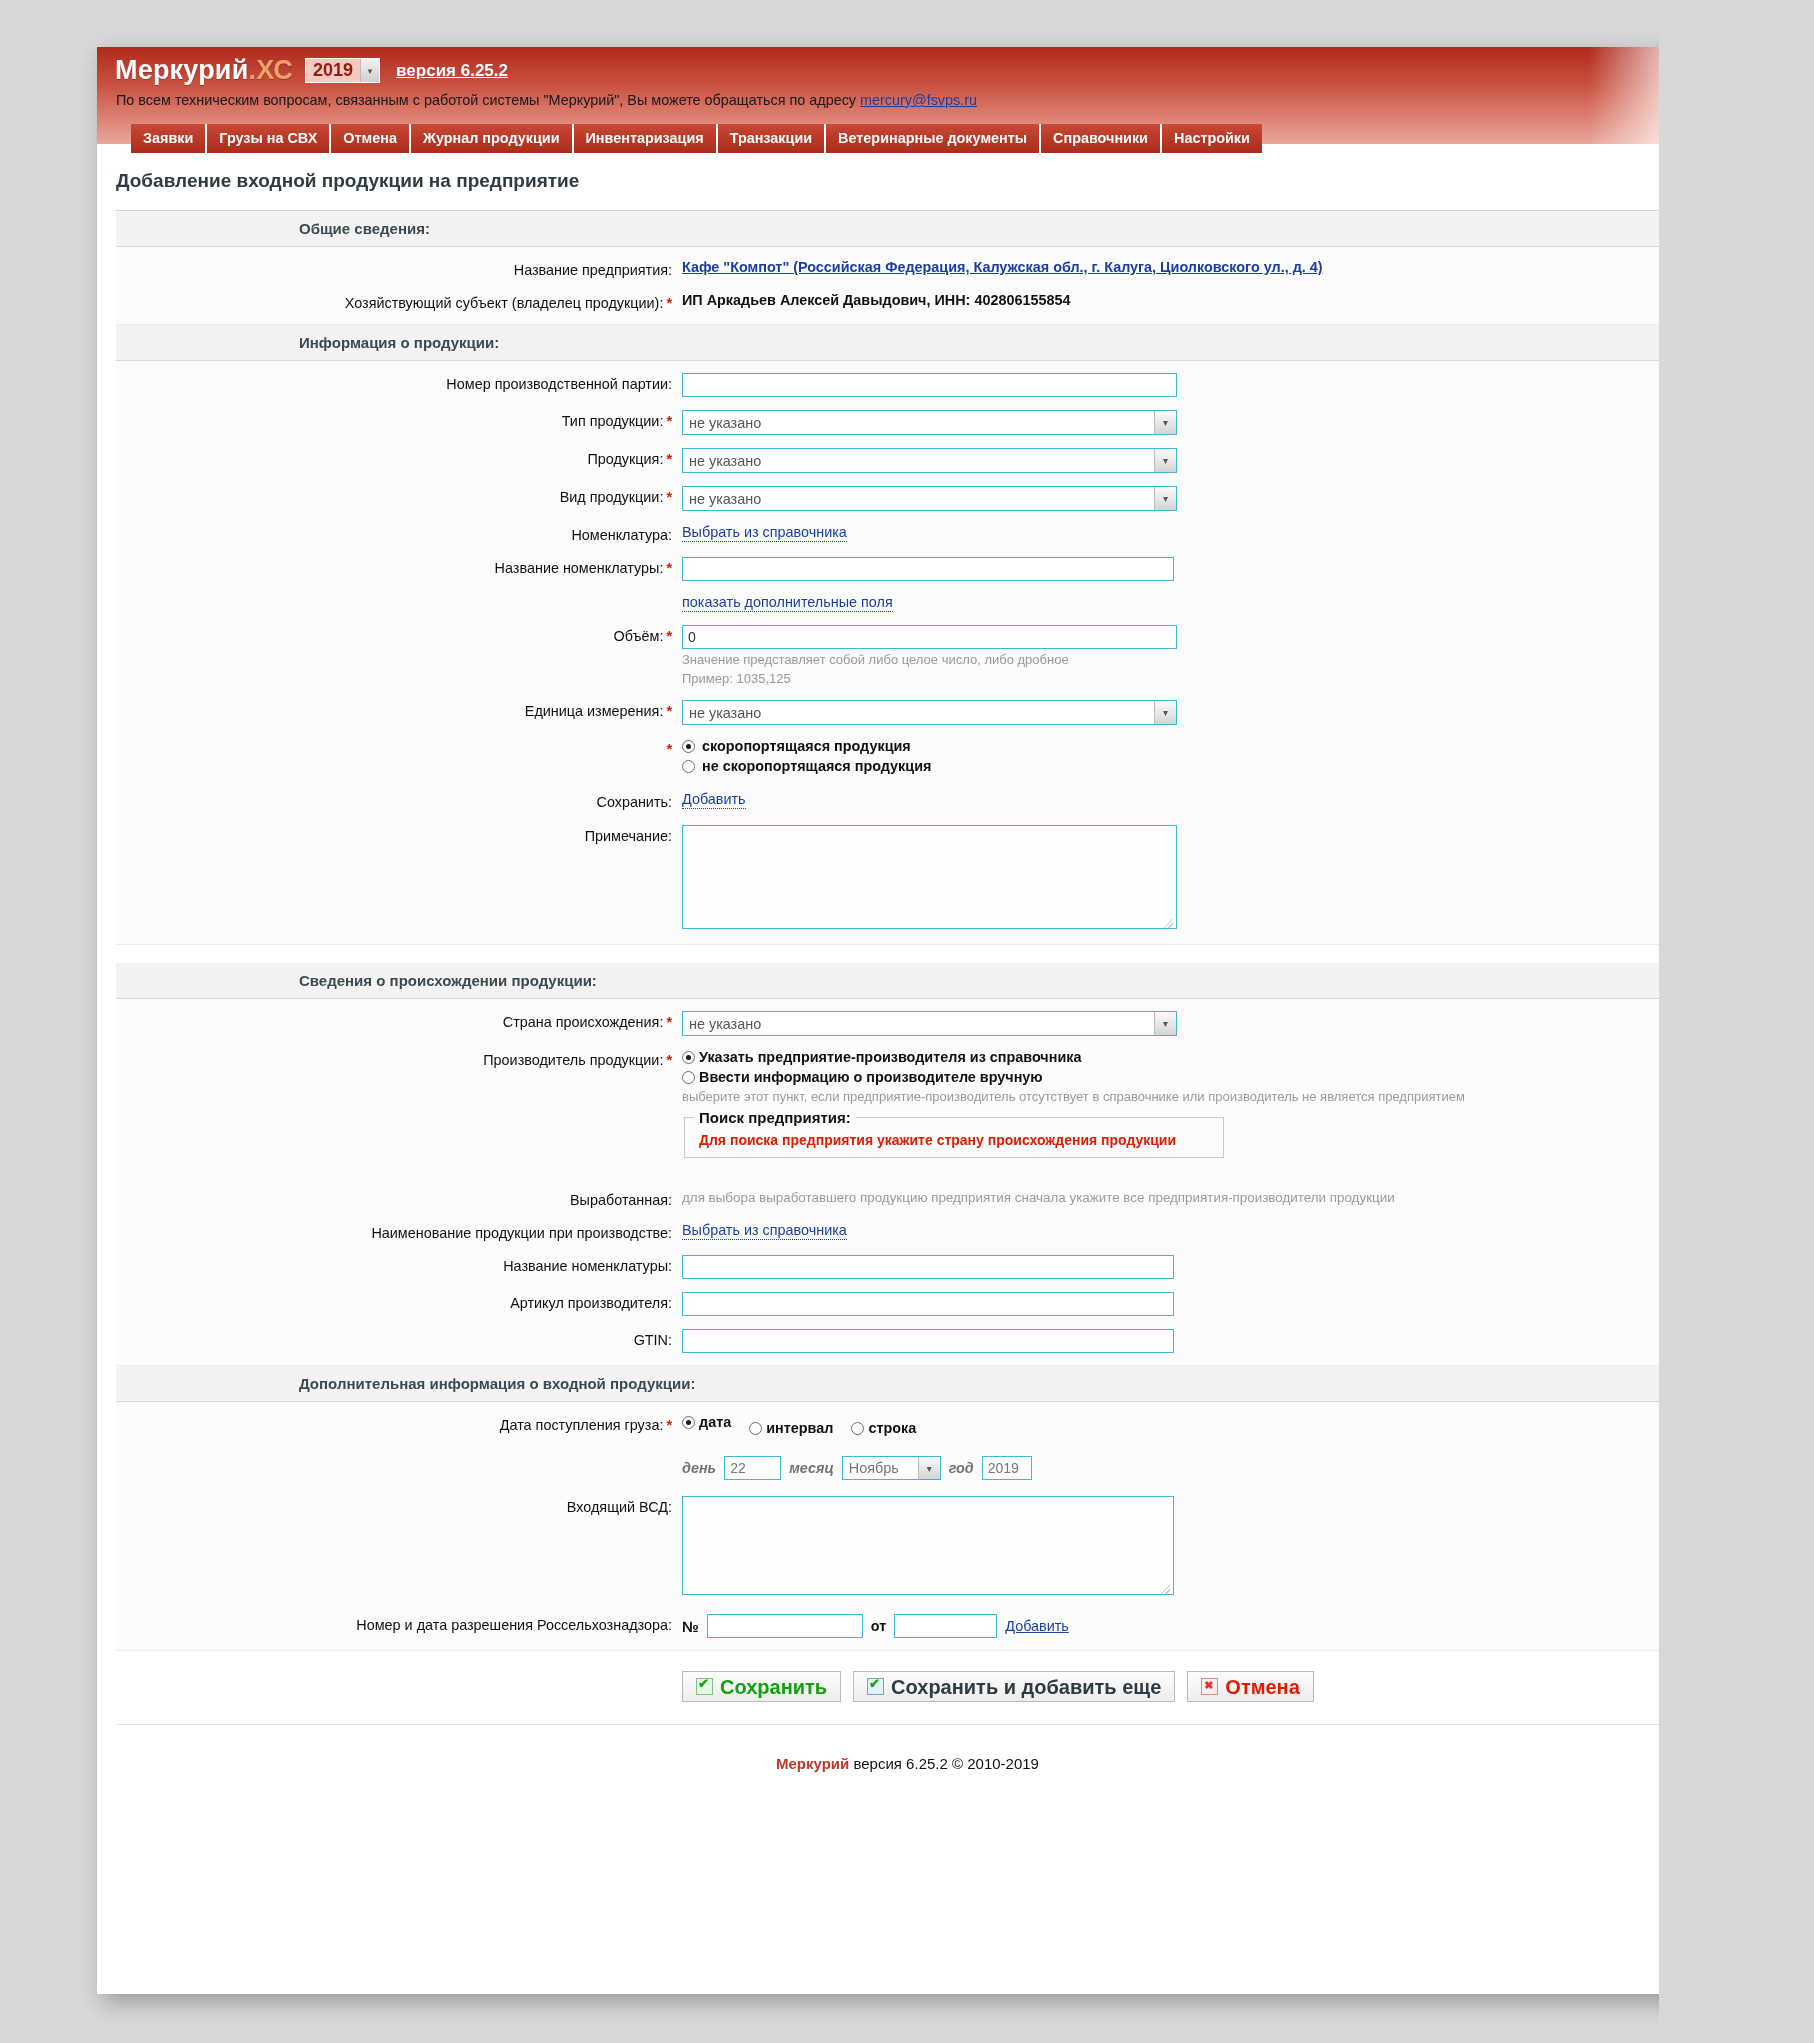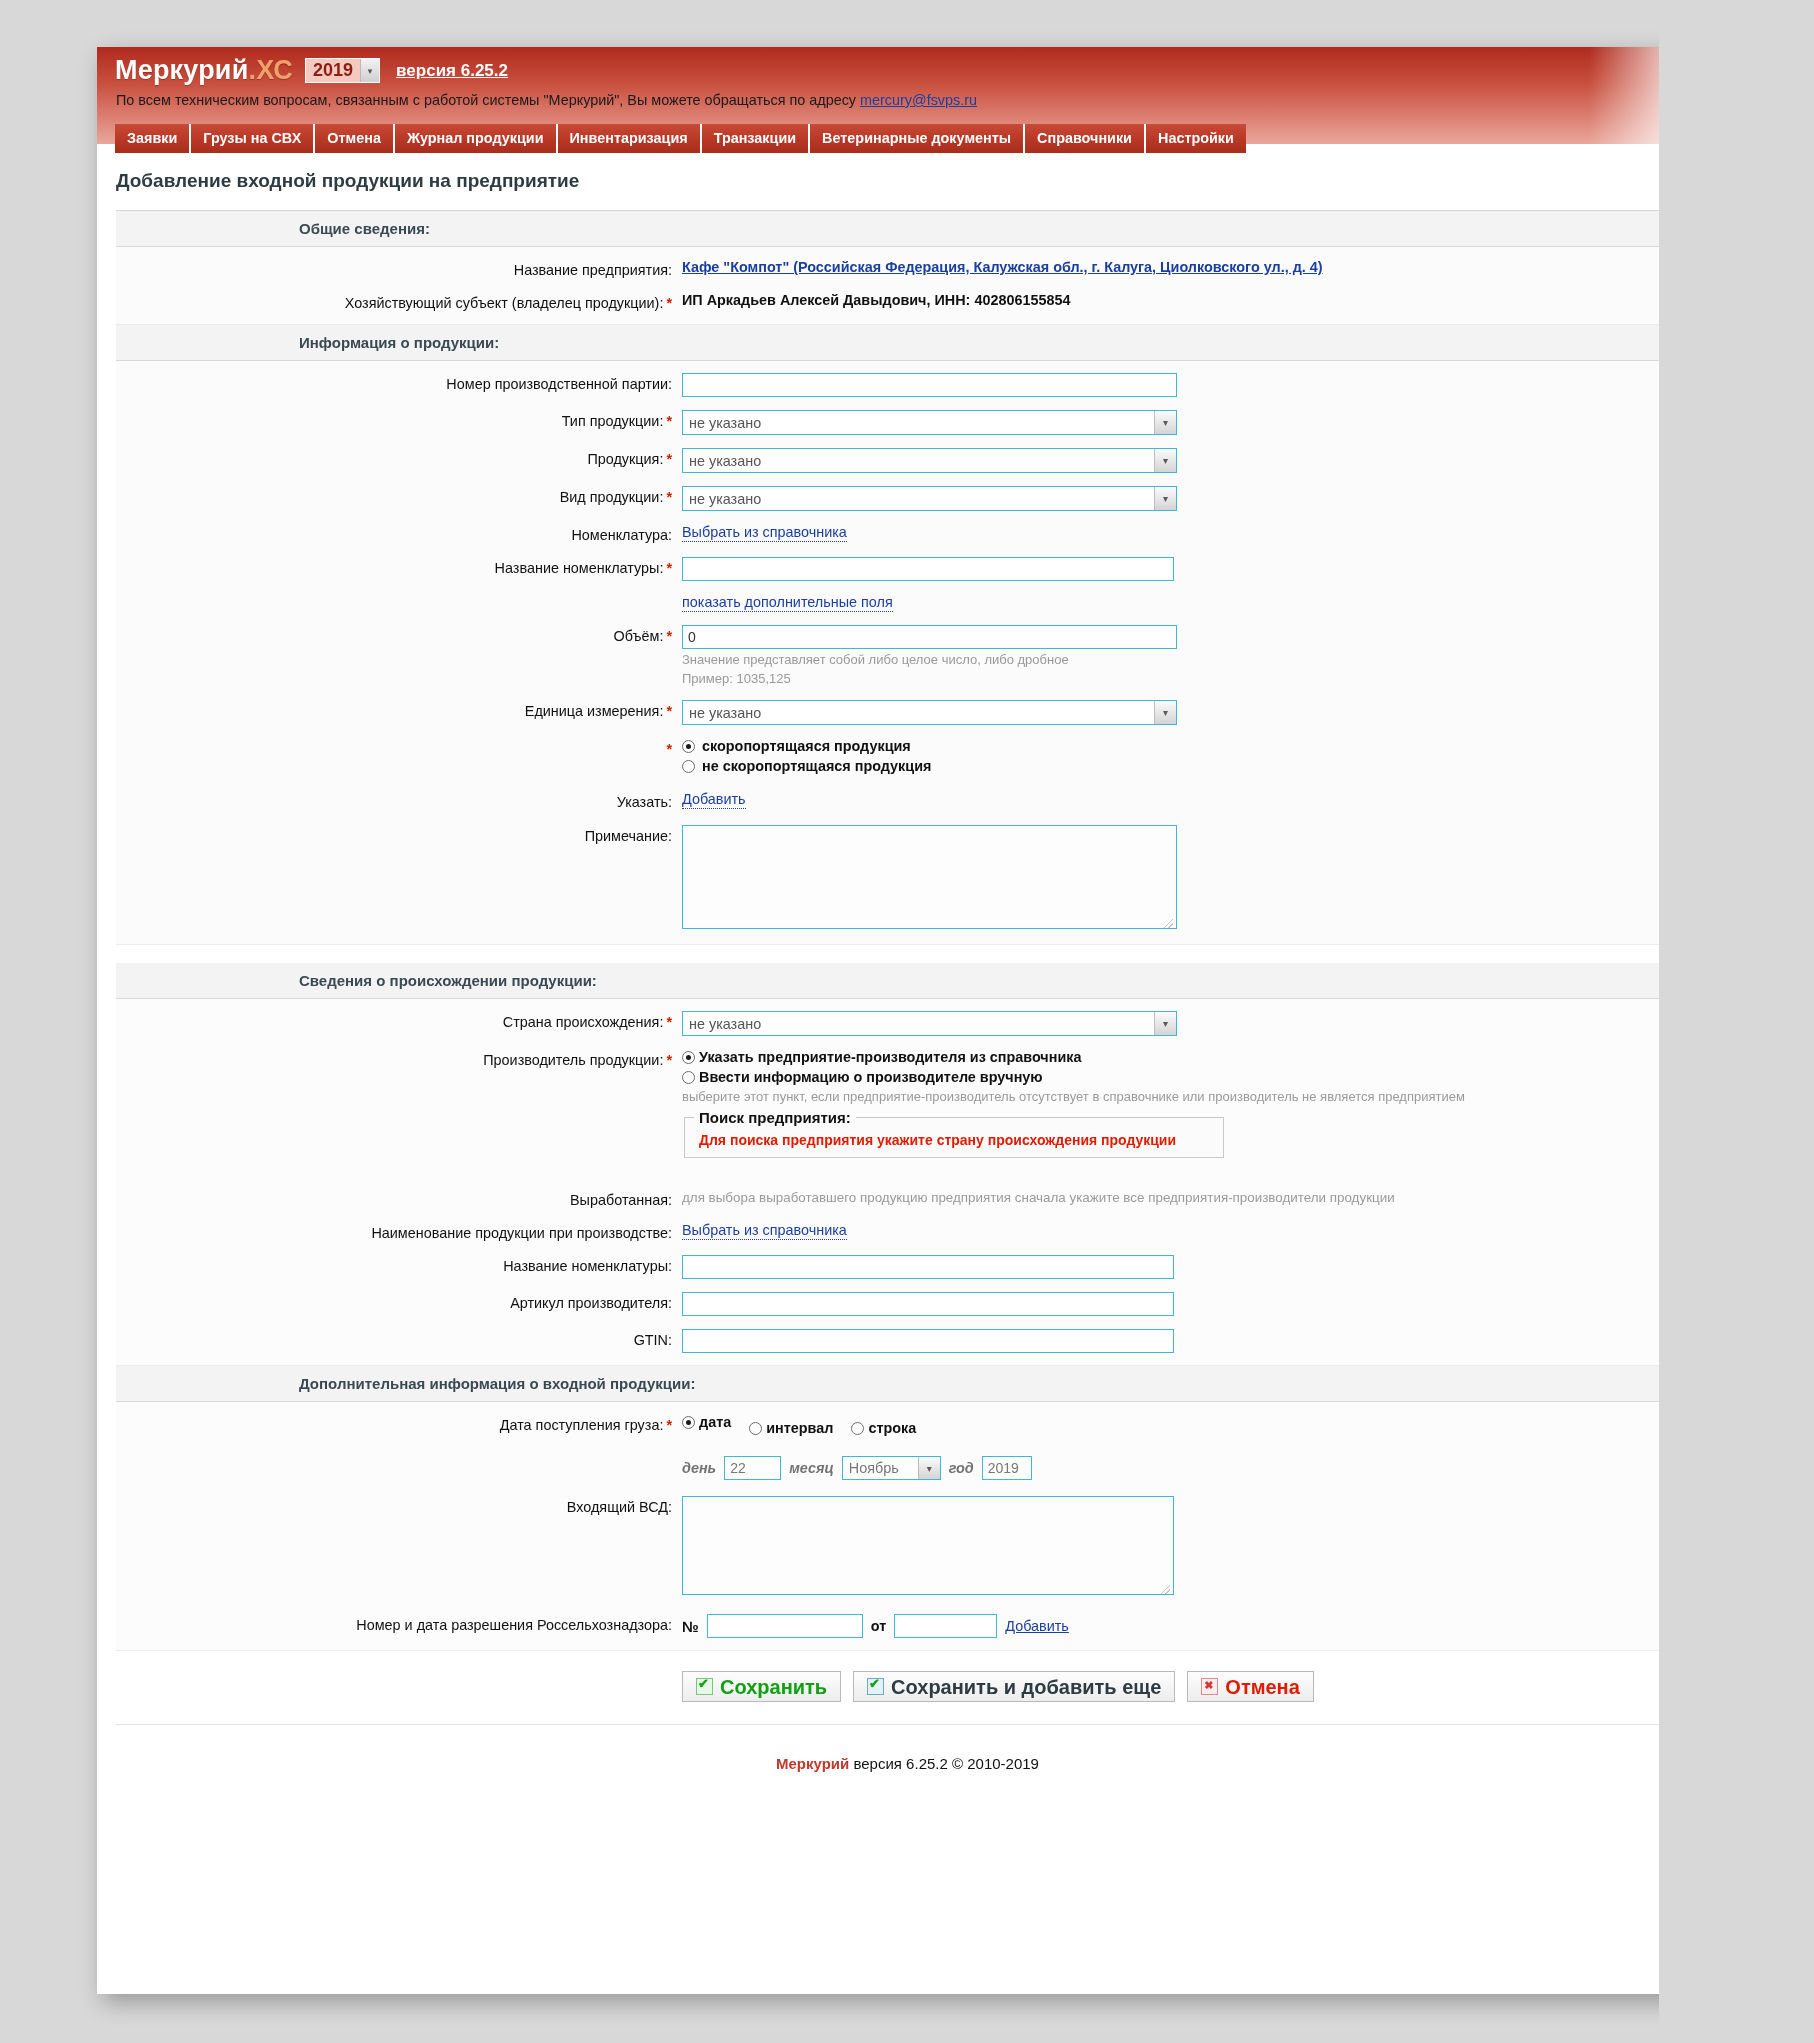--- a/index.html
+++ b/index.html
@@ -99,21 +99,21 @@
     top: 45px;
     font-size: 14.4px;
     color: #1a1a1a;
     z-index: 2;
     white-space: nowrap;
   }
   .support-line a { color: #1b3fa0; text-decoration: underline; }
   
   .menubar {
     position: absolute;
-    left: 0;
+    left: 16px;
     top: 77px;
     display: flex;
     z-index: 3;
   }
   .menu-item {
     background: linear-gradient(to bottom, #c84a38 0%, #bb3a28 45%, #a92d1c 100%);
     color: #ffffff;
     font-size: 14.4px;
     font-weight: bold;
     padding: 6px 12px 7px 12px;
@@ -487,21 +487,21 @@
                 <span class="radio-lbl">скоропортящаяся продукция</span>
               </div>
               <div class="radio-line">
                 <span class="radio"></span>
                 <span class="radio-lbl">не скоропортящаяся продукция</span>
               </div>
             </div>
           </div>
 
           <div class="row">
-            <div class="lbl">Указать:</div>
+            <div class="lbl">Сохранить:</div>
             <div class="fld"><span class="dotted-link">Добавить</span></div>
           </div>
 
           <div class="row" style="margin-top:14px;">
             <div class="lbl">Примечание:</div>
             <div class="fld">
               <span class="ta-wrap">
                 <textarea class="ta" style="width: 495px; height: 104px;"></textarea>
                 <span class="resize-grip"></span>
               </span>

